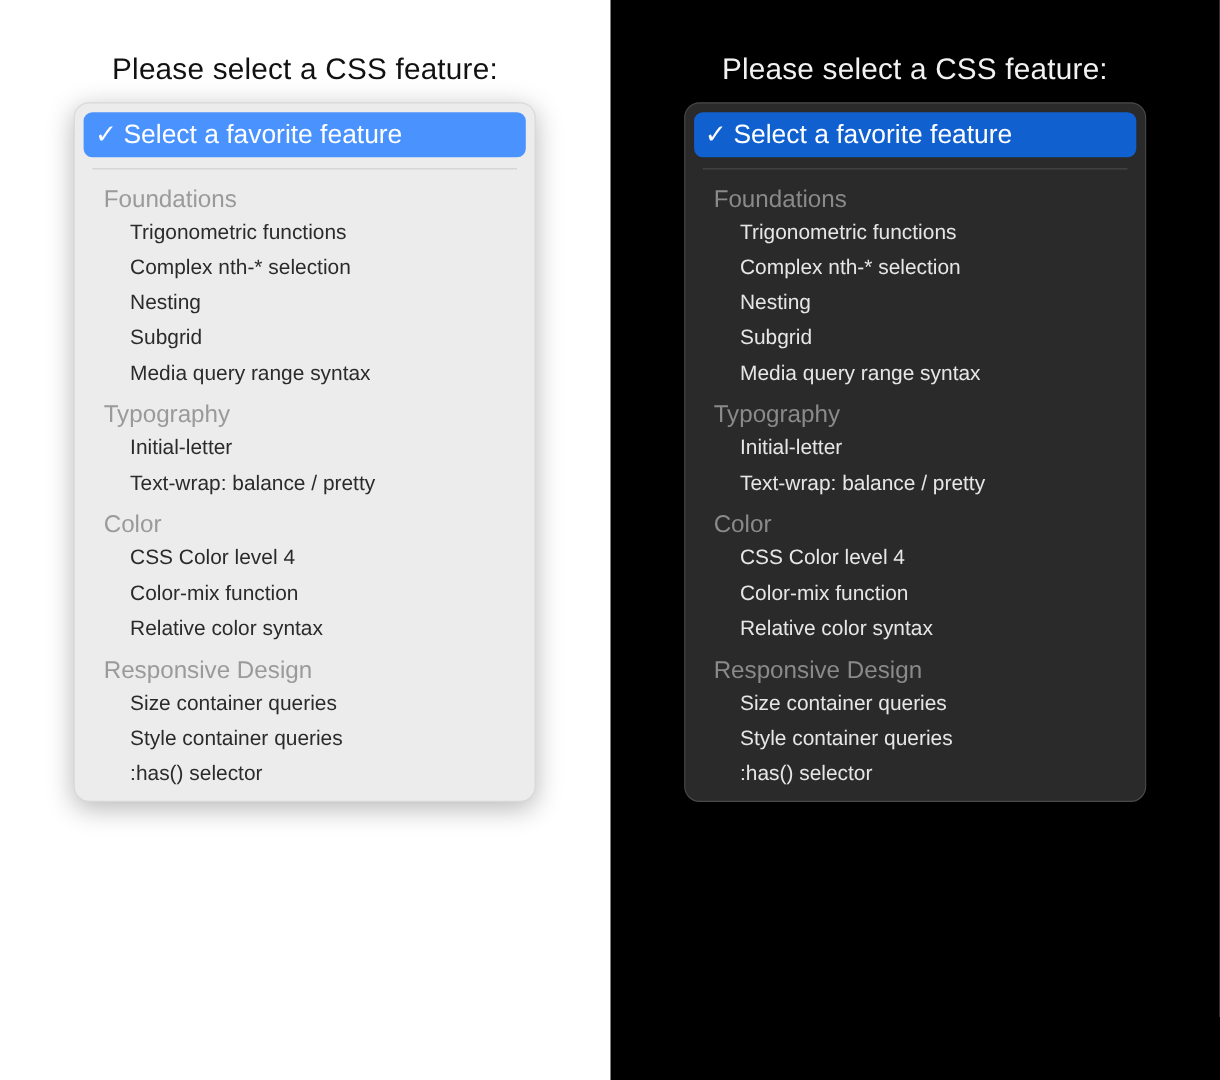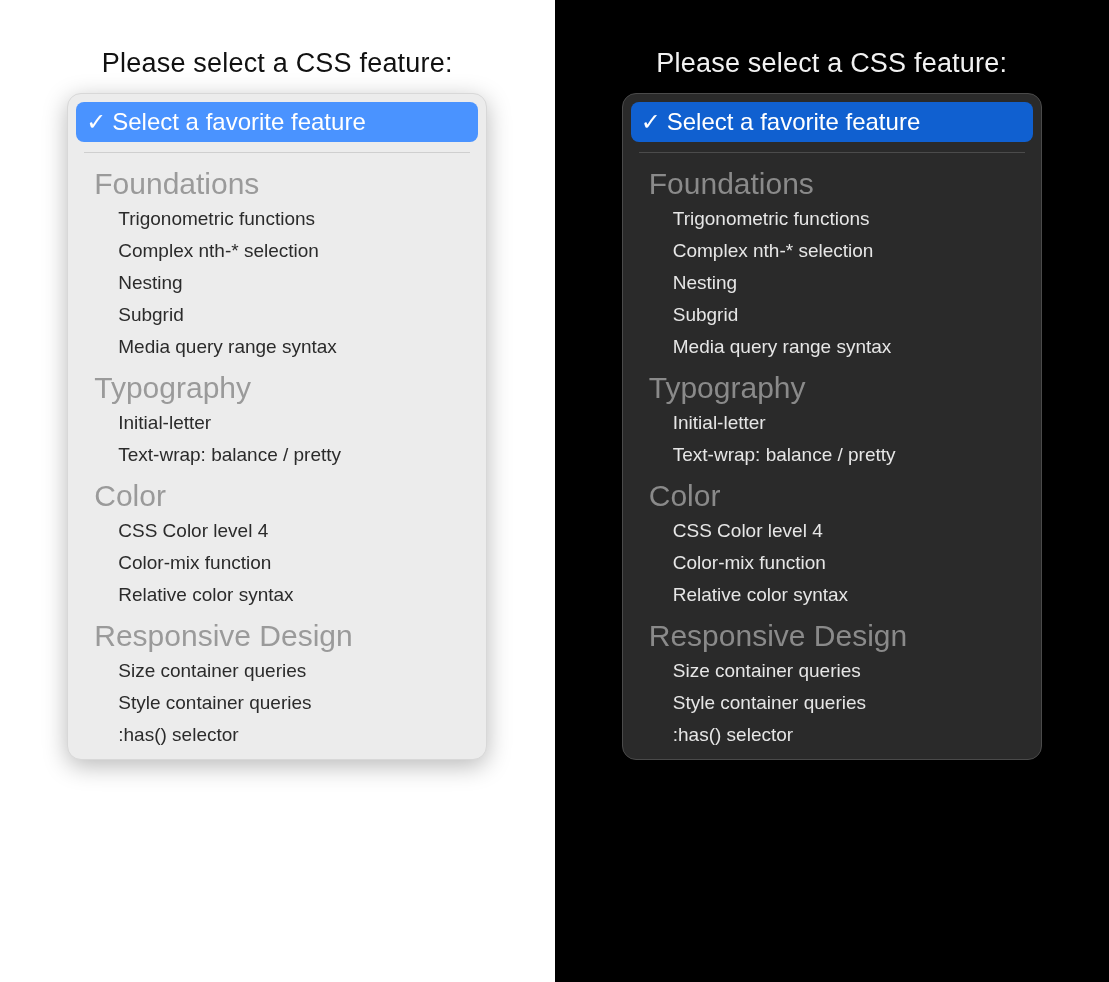--- a/index.html
+++ b/index.html
@@ -61,21 +61,21 @@
 
   .divider {
     height: 1px;
     margin: 10px 8px 6px 8px;
   }
   .panel.light .divider { background: #cfcfcf; }
   .panel.dark  .divider { background: #4b4b4b; }
 
   .group-label {
     padding: 8px 18px 2px 18px;
-    font-size: 30px;
+    font-size: 22px;
   }
   .panel.light .group-label { color: #9a9a9a; }
   .panel.dark  .group-label { color: #8a8a8a; }
 
   .option-item {
     padding: 5px 18px 5px 42px;
     font-size: 19px;
     cursor: default;
   }
   .panel.light .option-item { color: #2b2b2b; }

